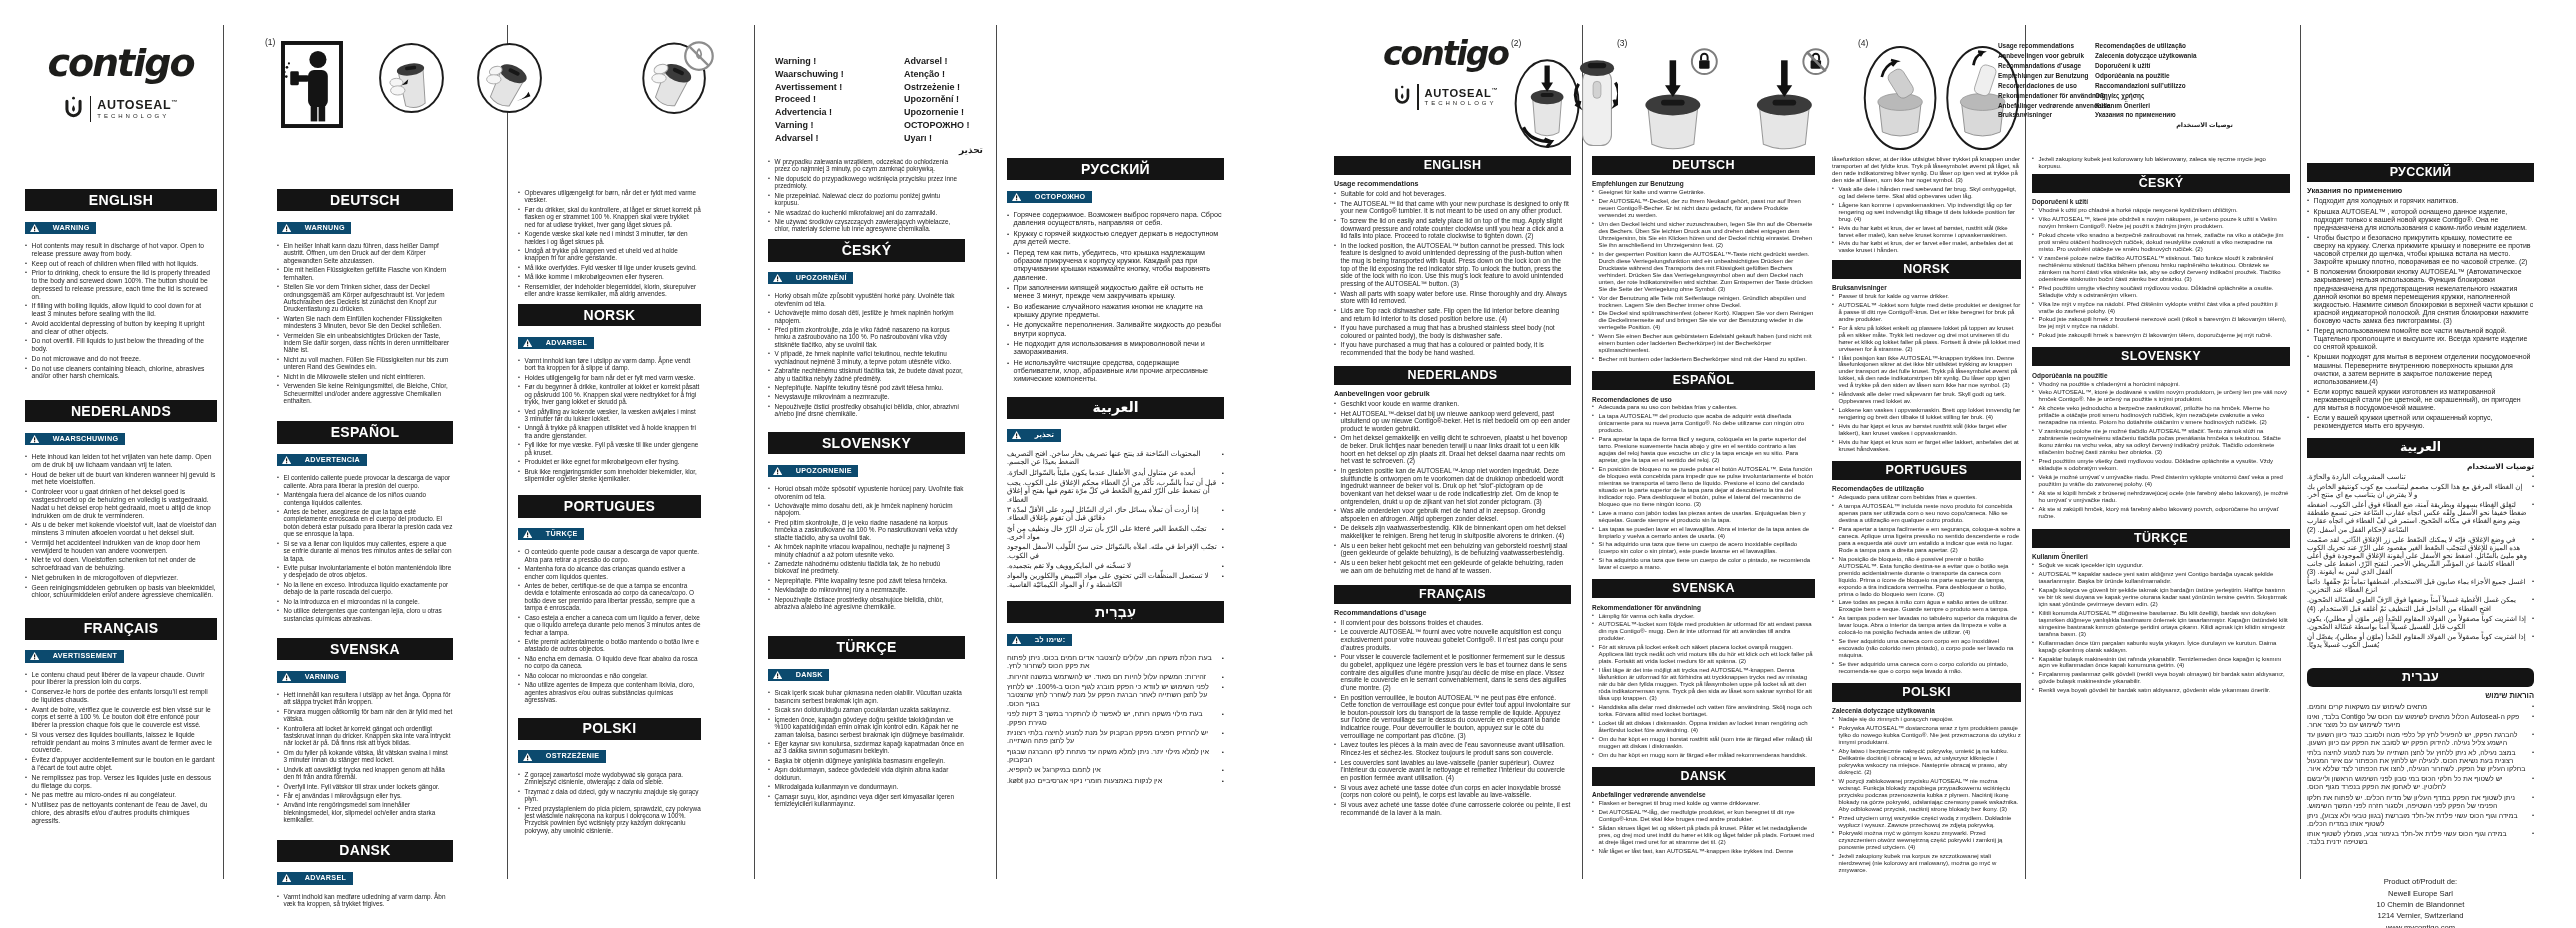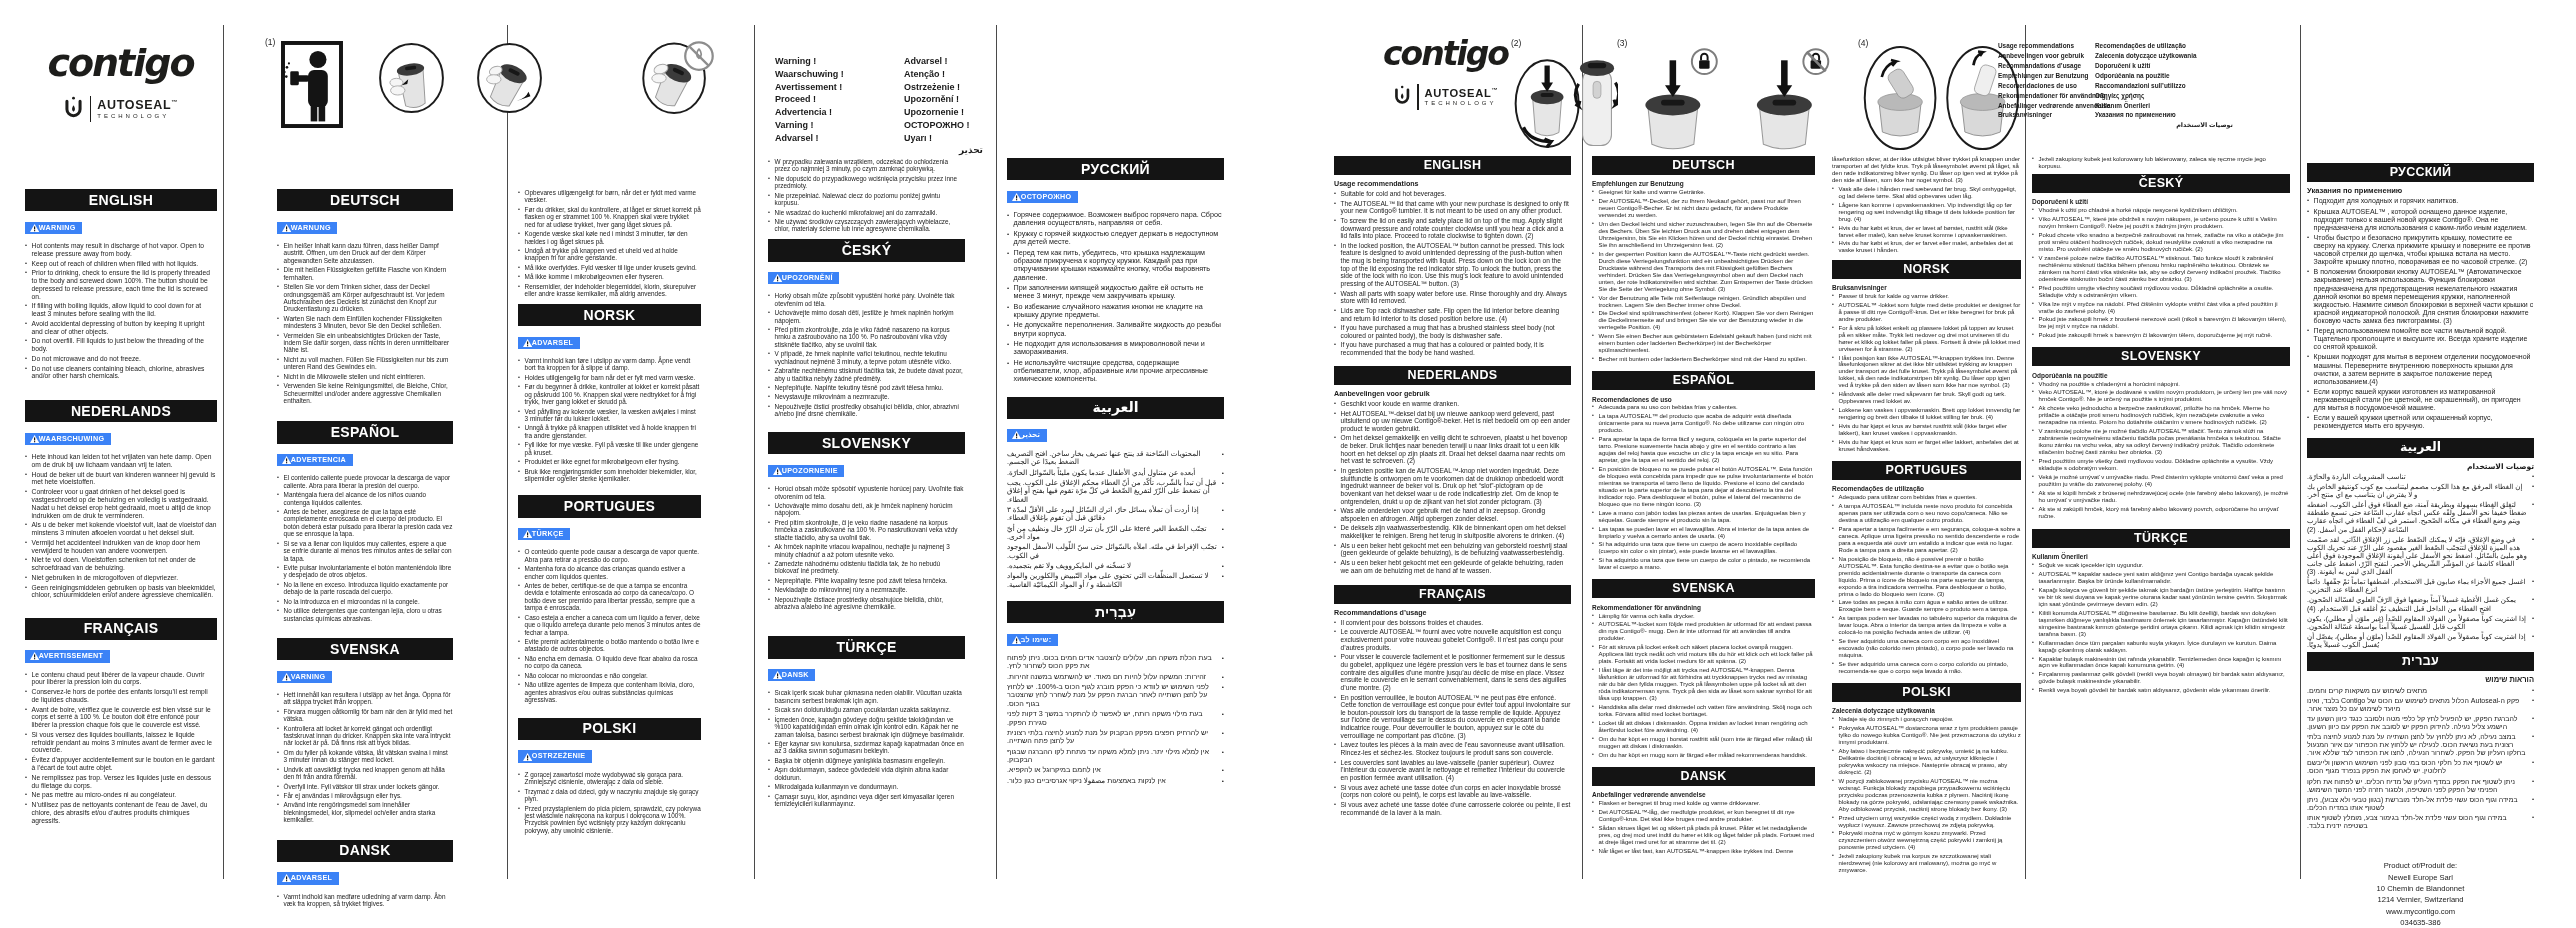--- a/index.html
+++ b/index.html
@@ -16,21 +16,21 @@
   .as-bar{width:1.3px;height:26px;background:#1d1d1b;}
   .as-text{text-align:left;}
   .as-name{font-weight:bold;letter-spacing:0.7px;font-size:12.5px;color:#1d1d1b;}
   .as-name sup{font-size:6px;}
   .as-tech{font-size:6px;letter-spacing:3px;color:#1d1d1b;margin-top:1.3px;}
   
   .column{position:absolute;line-height:1.16;}
   .sec-header{background:#141414;color:#fff;font-weight:bold;text-align:center;
               font-size:14px;letter-spacing:0.3px;padding:2.6px 0 3.3px;margin-top:17px;}
   .right .sec-header{font-size:12.5px;padding:2px 0 2.6px;}
-  .warnbox{display:inline-flex;align-items:center;gap:0;background:#3b82f6;color:#fff;
+  .warnbox{display:inline-flex;align-items:center;gap:14px;background:#0c4a6e;color:#fff;
            font-weight:bold;font-size:7.2px;padding:2px 6.6px 2px 4.6px;margin-top:10.5px;letter-spacing:0.3px;}
   .lead{font-weight:bold;margin-top:5.3px;font-size:1.08em;}
   .bullets{list-style:none;margin:8px 0 0 0;padding:0;}
   .bullets li{position:relative;padding-left:6.6px;margin-bottom:2px;}
   .bullets li::before{content:"•";position:absolute;left:0;top:0;font-size:.85em;}
   .bullets.rtl{direction:rtl;text-align:left;}
   .bullets.rtl li{padding-left:0;padding-right:6.6px;}
   .bullets.rtl li::before{left:auto;right:0;}
   .contpara{margin-top:1.3px;}
   .footer{width:100%;text-align:center;font-size:7.6px;line-height:1.5;color:#222;}
@@ -510,21 +510,21 @@
       </svg>
       <span class="wtxt">שימו לב:</span>
     </div><ul class="bullets rtl" dir="rtl">
       <li>בעת הכלת משקה חם, עלולים להצטבר אדים חמים בכוס. ניתן לפתוח את פקק הכוס לשחרור לחץ.</li>
       <li>זהירות: המשקה עלול להיות חם מאוד. יש להשתמש במשנה זהירות.</li>
       <li>לפני השימוש יש לוודא כי הפקק מוברג לגוף הכוס ב-100%. יש ללחוץ על לחצן השתייה לאחר הברגת הפקק על מנת לשחרר לחץ שהצטבר בגוף הכוס.</li>
       <li>בעת מילוי משקה רותח, יש לאפשר לו להתקרר במשך 3 דקות לפני סגירת הפקק.</li>
       <li>יש להרחיק חפצים מפקק הבקבוק על מנת למנוע לחיצה בלתי רצונית על לחצן פתח השתייה.</li>
       <li>אין למלא מילוי יתר. ניתן למלא משקה עד מתחת לקו ההברגה שבגוף הבקבוק.</li>
       <li>אין לחמם במיקרוגל או להקפיא.</li>
-      <li>אין לנקות באמצעות مصقولا ניקוי אגרסיביים כגון כלור.</li>
+      <li>אין לנקות באמצעות חומרי ניקוי אגרסיביים כגון købt.</li>
     </ul></div>
 <div class="column right" style="left: 1334px; top: 156px; width: 237px; font-size: 6.6px;">
     <div class="sec-header" style="margin-top: 0px;">ENGLISH</div>
     <div class="lead">Usage recommendations</div>
     <ul class="bullets" style="margin-top: 1.3px;">
       <li>Suitable for cold and hot beverages.</li>
       <li>The AUTOSEAL™ lid that came with your new purchase is designed to only fit your new Contigo® tumbler. It is not meant to be used on any other product.</li>
       <li>To screw the lid on easily and safely place lid on top of the mug. Apply slight downward pressure and rotate counter clockwise until you hear a click and a lid falls into place. Proceed to rotate clockwise to tighten down. (2)</li>
       <li>In the locked position, the AUTOSEAL™ button cannot be pressed. This lock feature is designed to avoid unintended depressing of the push-button when the mug is being transported with liquid. Press down on the lock icon on the top of the lid exposing the red indicator strip. To unlock the button, press the side of the lock with no icon. Use this mug’s lock feature to avoid unintended pressing of the AUTOSEAL™ button. (3)</li>
       <li>Wash all parts with soapy water before use. Rinse thoroughly and dry. Always store with lid removed.</li>
@@ -706,21 +706,21 @@
     <ul class="bullets rtl" dir="rtl" style="margin-top: 1.3px;">
       <li>تناسب المشروبات الباردة والحارّة.</li>
       <li>إن الغطاء المرفق مع هذا الكوب مصمم ليتناسب مع كوب كونتيقو الخاص بك و لا يفترض ان يتناسب مع اي منتج آخر.</li>
       <li>لتغلق الغطاء بسهولة وبطريقة آمنة، ضع الغطاء فوق أعلى الكوب، اضغطه ضغطاً خفيفاً نحو الأسفل ولفّه عكس اتجاه عقارب السّاعة حتى تسمع طقطقة ويتم وضع الغطاء في مكانه الصّحيح. استمر في لفّ الغطاء في اتجاه عقارب السّاعة لإحكام القفل من أسفل. (2)</li>
       <li>في وضع الإغلاق، فإنّه لا يمكنك الضّغط على زر الإغلاق الذّاتي. لقد صمّمت هذه الميزة للإغلاق لتتجنّب الضّغط الغير مقصود على الزّرّ عند تحريك الكوب وهو مليئ بالسّائل. اضغط نحو الأسفل على أيقونة الإغلاق الموجودة فوق أعلى الغطاء كاشفاً عن المؤشّر الشّريطي الأحمر. لتفتح الزّرّ، اضغط على جانب القفل الذي ليس به أيقونة. (3)</li>
       <li>اغسل جميع الأجزاء بماء صابون قبل الاستخدام. اشطفها تماماً ثمّ جفّفها. دائماً انزع الغطاء عند التخزين.</li>
       <li>يمكن غسل الأغطية غسيلاً آمناً بوضعها فوق الرّفّ العلوي لغسّالة الصّحون. افتح الغطاء من الداخل قبل التنظيف ثمّ أغلقه قبل الاستخدام. (4)</li>
       <li>إذا اشتريت كوباً مصقولاً من الفولاذ المقاوم للصّدأ (غير ملوّن أو مطلي)، يكون الكوب قابل للغسيل غسيلاً آمناً بواسطة غسّالة الصّحون.</li>
       <li>إذا اشتريت كوباً مصقولاً من الفولاذ المقاوم للصّدأ (ملوّن أو مطلي)، يفضّل أن يُغسل الكوب غسيلاً يدويّاً.</li>
     </ul>
-    <div class="sec-header" style="margin-top: 3px;">עברית</div>
+    <div class="sec-header" style="margin-top: 19px; border-radius: 6px;">עברית</div>
     <div class="lead" dir="rtl" style="text-align: right;">הוראות שימוש</div>
     <ul class="bullets rtl" dir="rtl" style="margin-top: 1.3px;">
       <li>מתאים לשימוש עם משקאות קרים וחמים.</li>
       <li>פקק ה-Autoseal הכלול מתאים לשימוש עם הכוס של Contigo בלבד, ואינו מיועד לשימוש עם כל מוצר אחר.</li>
       <li>להברגת הפקק, יש להפעיל לחץ קל כלפי מטה ולסובב כנגד כיוון השעון עד הישמע צליל נעילה. להידוק הפקק יש לסובב את הפקק עם כיוון השעון.</li>
       <li>במצב נעילה, לא ניתן ללחוץ על לחצן השתייה על מנת למנוע לחיצה בלתי רצונית בעת נשיאת הכוס. לנעילה יש ללחוץ את הכפתור עם איור המנעול בחלקו העליון של הפקק. לשחרור הנעילה, לחצו את הכפתור לצד שללא איור.</li>
       <li>יש לשטוף את כל חלקי הכוס במי סבון לפני השימוש הראשון ולייבשם לחלוטין. יש לאחסן את הפקק בנפרד מגוף הכוס.</li>
       <li>ניתן לשטוף את הפקק במדף העליון של מדיח הכלים. יש לפתוח את חלקו הפנימי של הפקק לפני השטיפה, ולסגור חזרה לפני המשך השימוש.</li>
       <li>במידה וגוף הכוס עשוי פלדת אל-חלד מוברשת (בגוון טבעי ולא צבוע), ניתן לשטוף אותו במדיח הכלים.</li>
       <li>במידה וגוף הכוס עשוי פלדת אל-חלד בגימור צבע, מומלץ לשטוף אותו בשטיפה ידנית בלבד.</li>

